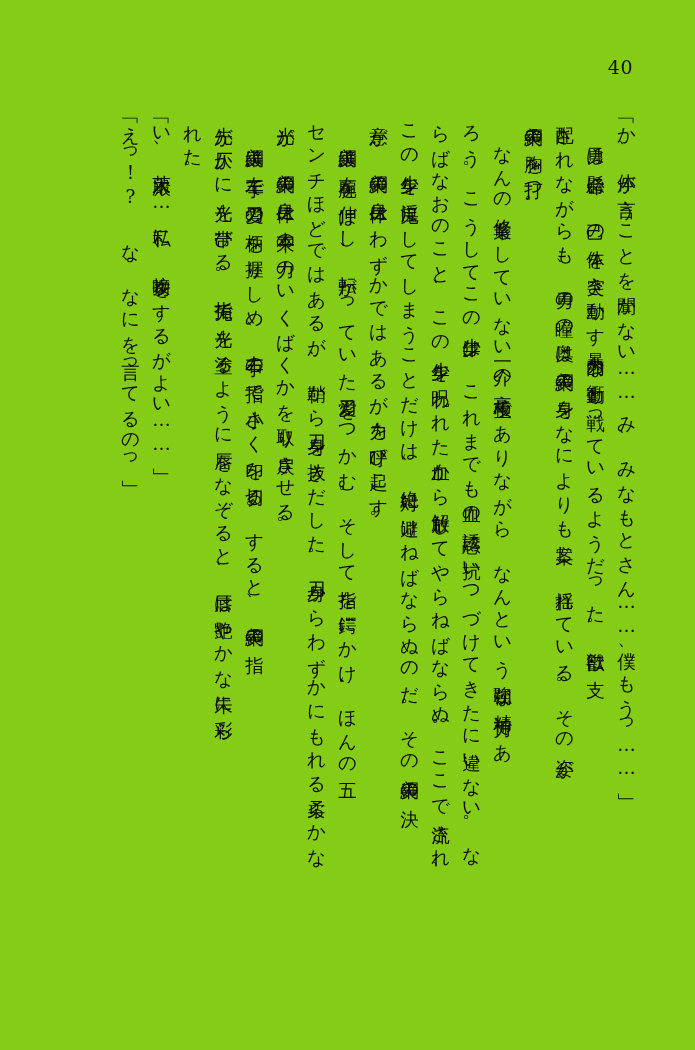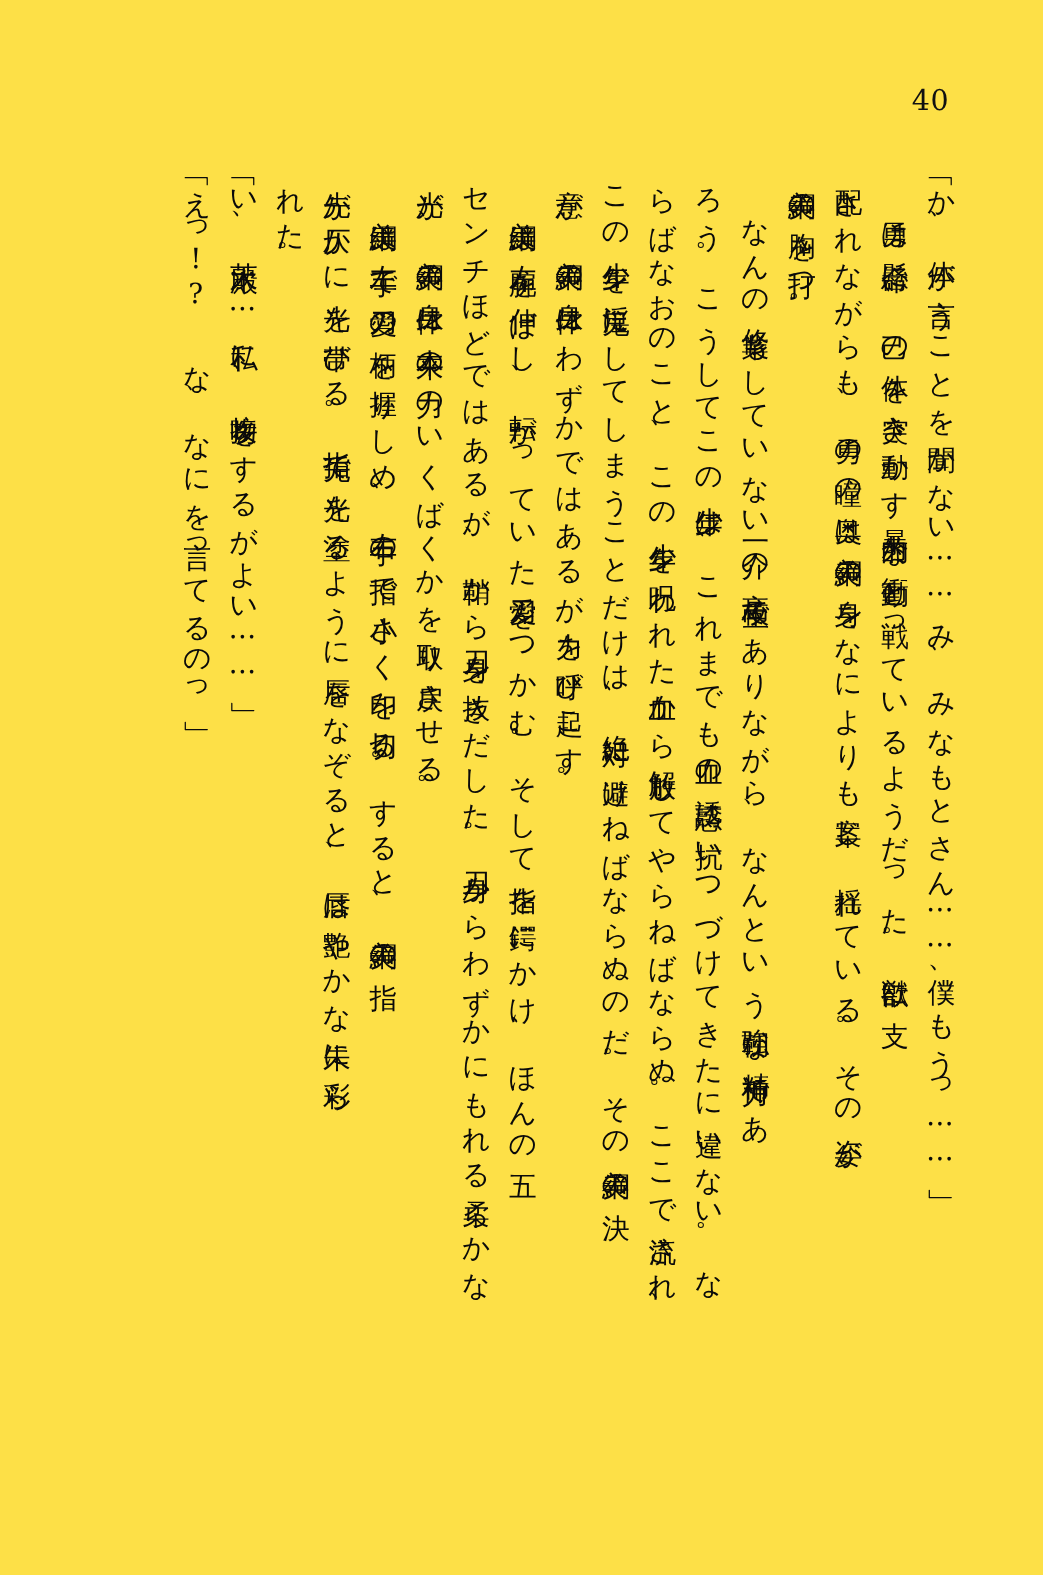--- a/index.html
+++ b/index.html
@@ -15,21 +15,21 @@
     color: #000000;
     position: relative;
   }
 
   .page {
     position: absolute;
     left: 0;
     top: 0;
     width: 695px;
     height: 1050px;
-    background: #fde047;
+    background: #84cc16;
   }
 
   .page-number {
     position: absolute;
     right: 62px;
     top: 56px;
     font-size: 19px;
     letter-spacing: 0.5px;
     color: #111;
     font-family: "DejaVu Serif", "Liberation Serif", serif;

